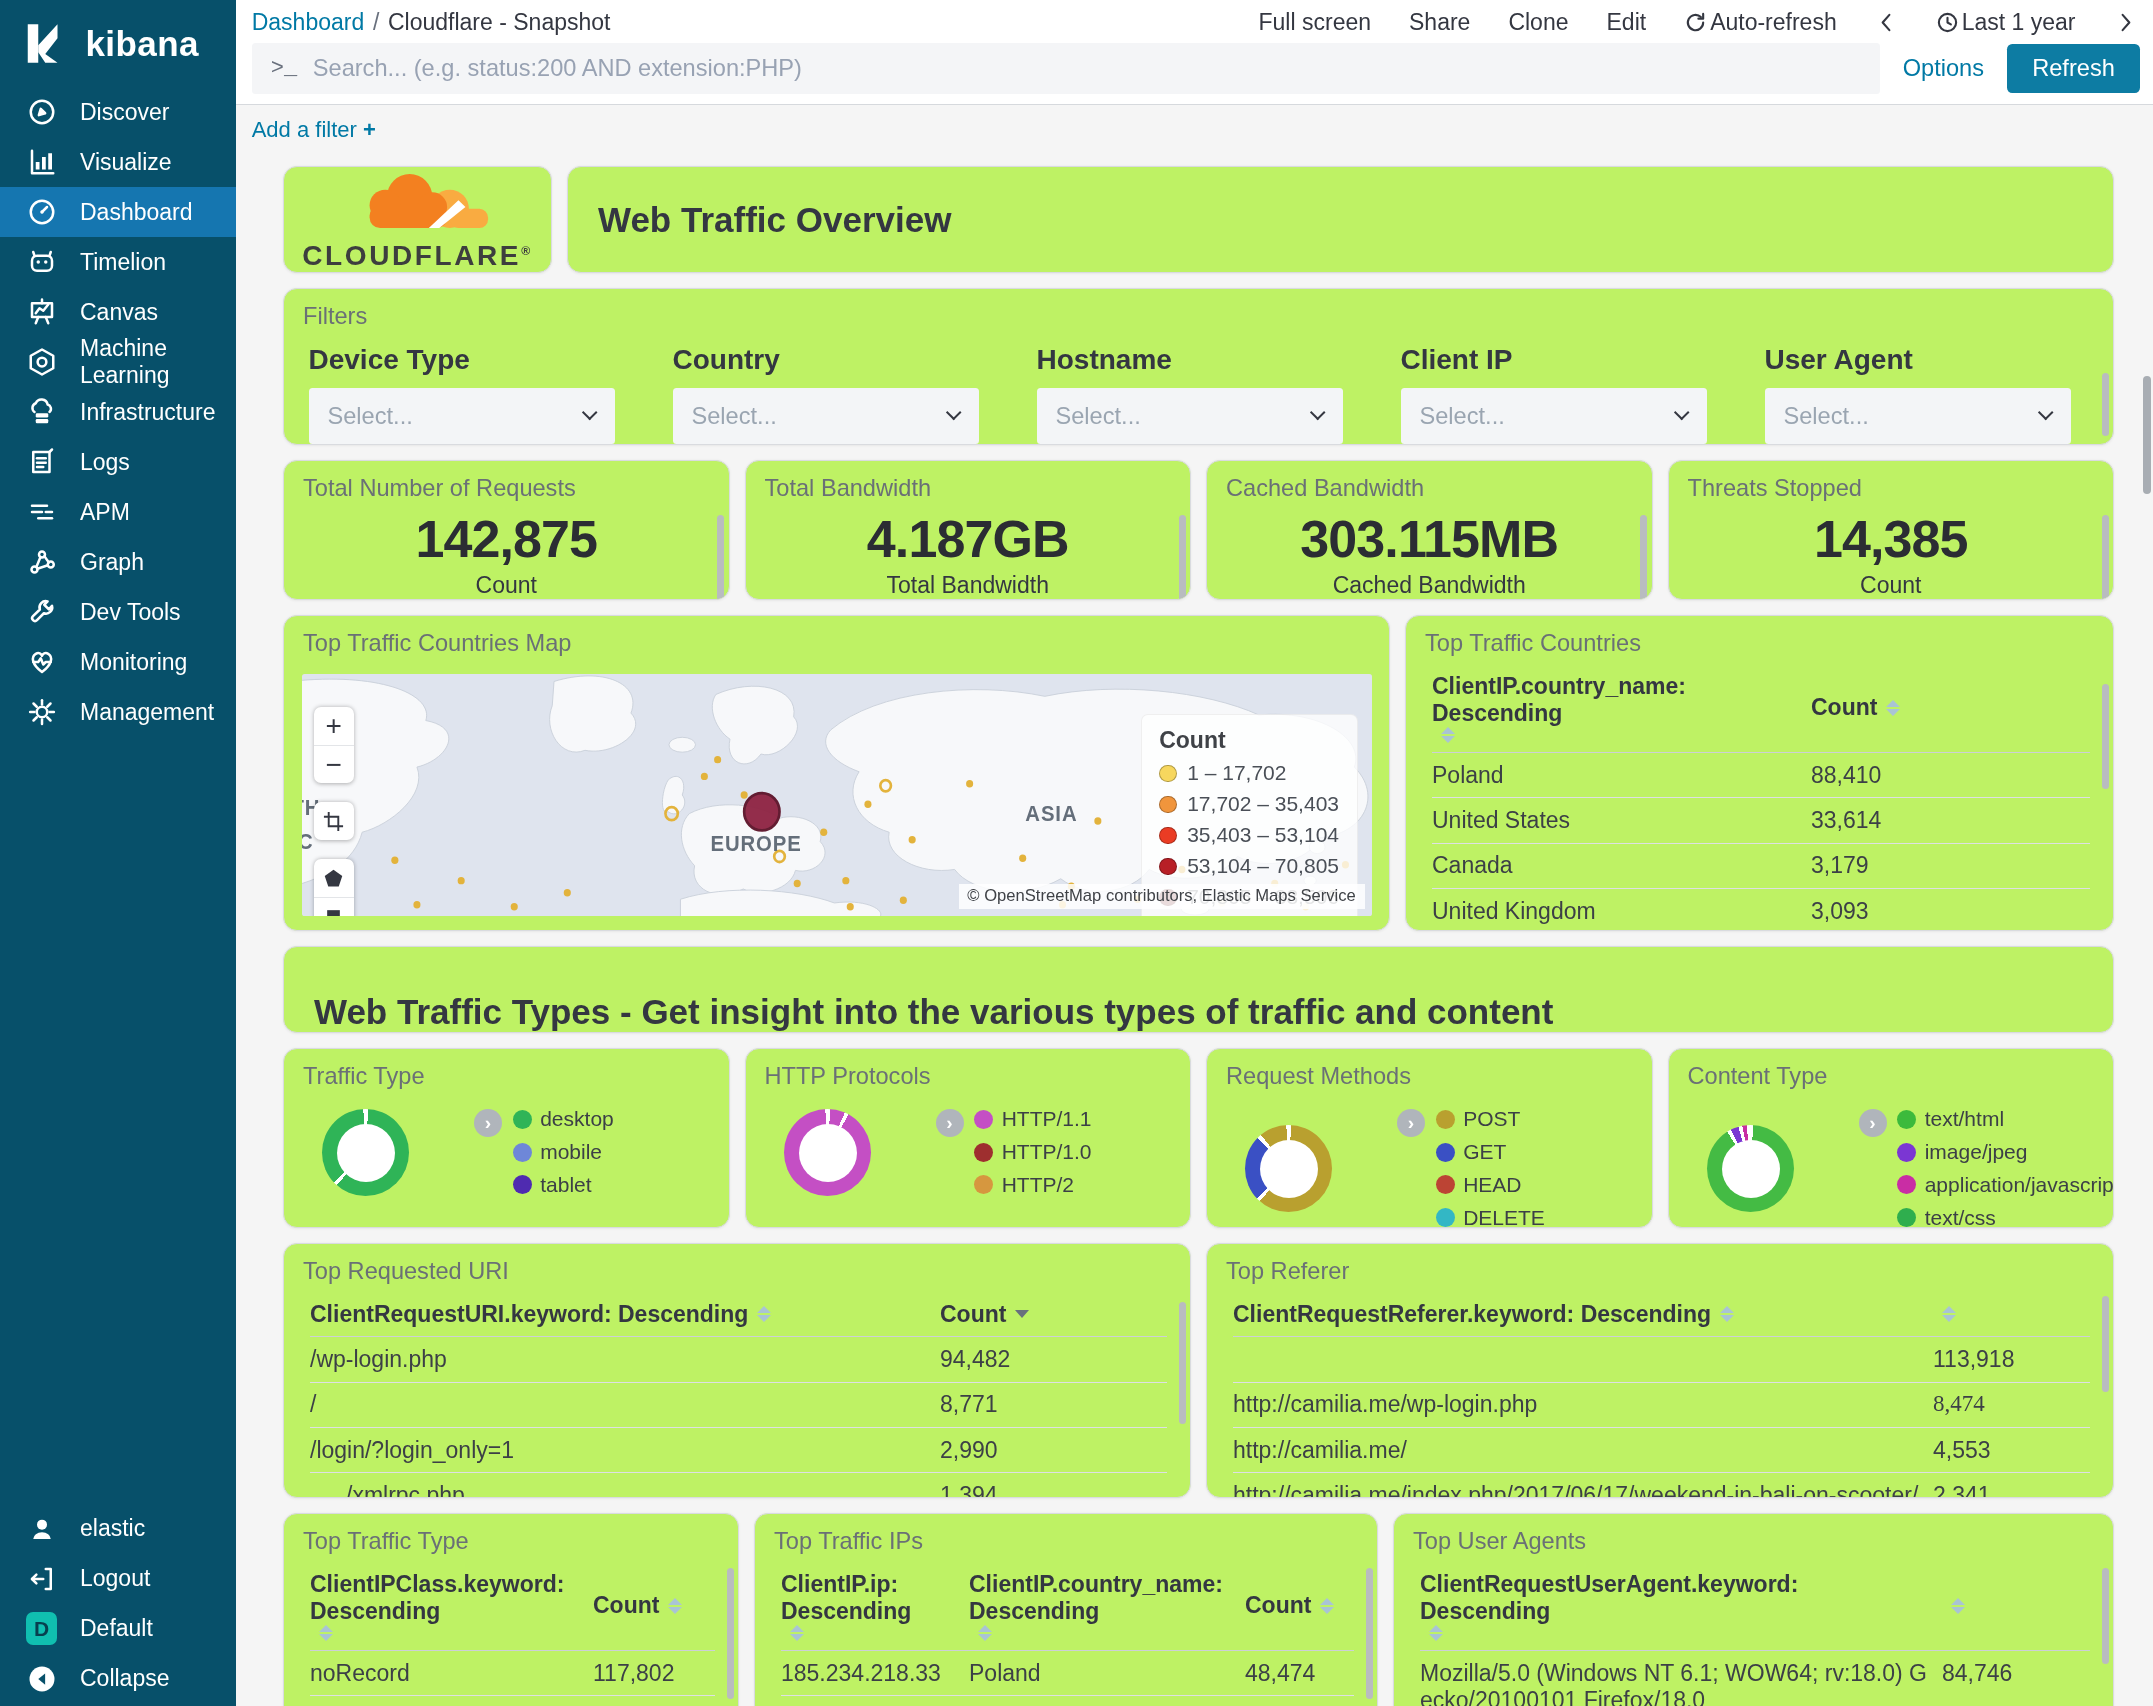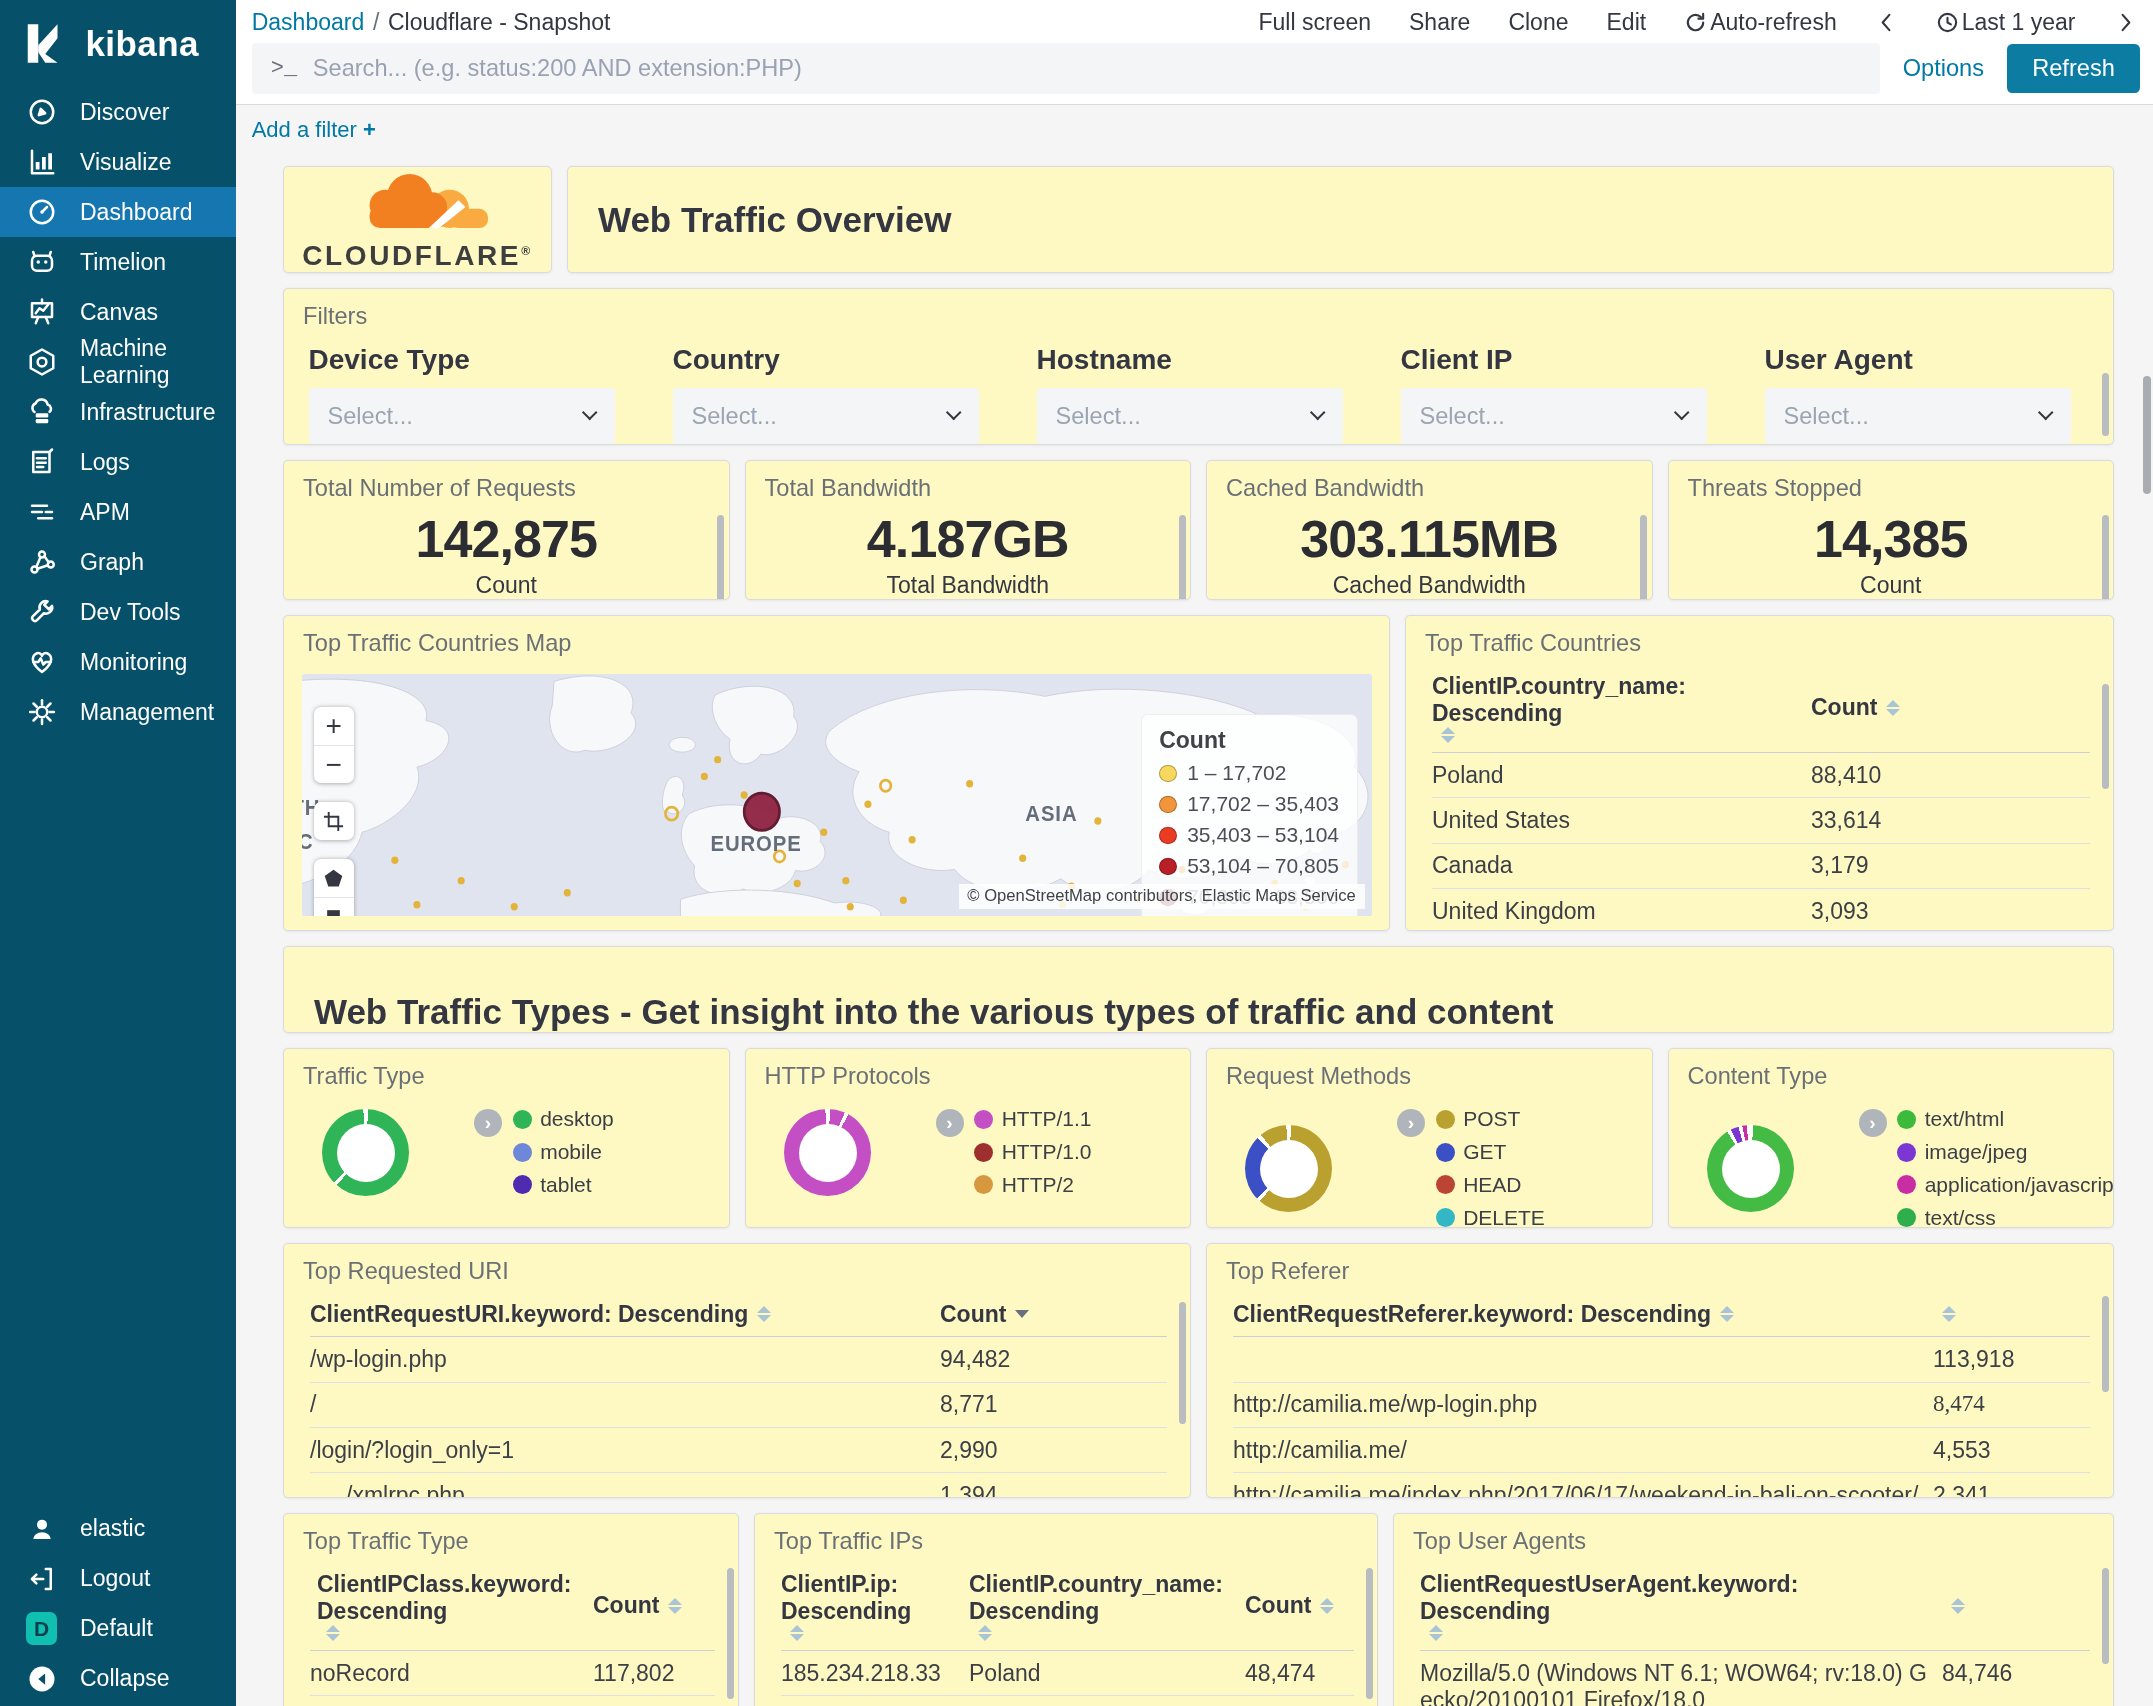--- a/index.html
+++ b/index.html
@@ -45,21 +45,21 @@
   .dash { flex:1; padding:10.5px 40px 0 47px; display:flex; flex-direction:column; gap:15px; overflow:hidden; }
   .row { display:grid; gap:15px; }
   .row1 { grid-template-columns:269px 1fr; height:135px; }
   .row2 { height:162px; }
   .row3 { grid-template-columns:repeat(4,1fr); height:140px; }
   .row4 { grid-template-columns:1107px 1fr; height:316px; }
   .row5 { height:128px; }
   .row6 { grid-template-columns:repeat(4,1fr); height:180px; }
   .row7 { grid-template-columns:1fr 1fr; height:255px; }
   .row8 { grid-template-columns:456px 624px 1fr; height:227px; }
-  .panel { background:#fef9c3; border:0.9px solid #d9dbdf; border-radius:5px; box-shadow:0 0.9px 2.6px rgba(0,0,0,.06); position:relative; overflow:hidden; }
+  .panel { background:#bef264; border:0.9px solid #d9dbdf; border-radius:14px; box-shadow:0 0.9px 2.6px rgba(0,0,0,.06); position:relative; overflow:hidden; }
   .p-title { font-size:23.6px; color:#6a7076; padding:14px 19px 5.2px; }
   .vthumb { position:absolute; right:4.4px; width:7px; background:#b9bcc0; border-radius:3.5px; }
 
   
   .cf-panel { display:flex; flex-direction:column; align-items:center; justify-content:center; }
   .cf-word { font-size:28px; font-weight:700; color:#3d3e3e; letter-spacing:2.6px; margin-top:-1.7px; }
   .cf-word sup { font-size:12.2px; }
   .big-title { font-size:35px; font-weight:700; color:#343741; padding:33px 0 0 30px; }
   .big-title.mid { padding-top:45px; }
 
@@ -758,21 +758,21 @@
           </div>
         <div class="vthumb" style="top:52px;height:96px;"></div>
       </div>
     </div>
 
     <div class="row row8">
       <div class="panel">
         <div class="p-title">Top Traffic Type</div>
         <div class="t-wrap">
             <div class="t-head">
-              <span class="t-h" style="flex: 1 1 0px; margin-left: 7px;">ClientIPClass.keyword: Descending<span class="sort both"></span></span>
+              <span class="t-h" style="flex: 1 1 0px;">ClientIPClass.keyword: Descending<span class="sort both"></span></span>
               <span class="t-h" style="width: 122px; flex-shrink: 0;">Count<span class="sort both"></span></span>
             </div>
             <div class="t-row">
               <span class="t-c" style="flex: 1 1 0px;">noRecord</span>
               <span class="t-c" style="width: 122px; flex-shrink: 0;">117,802</span>
             </div>
           </div>
         <div class="vthumb" style="top:54px;height:131px;"></div>
       </div>
       <div class="panel">

